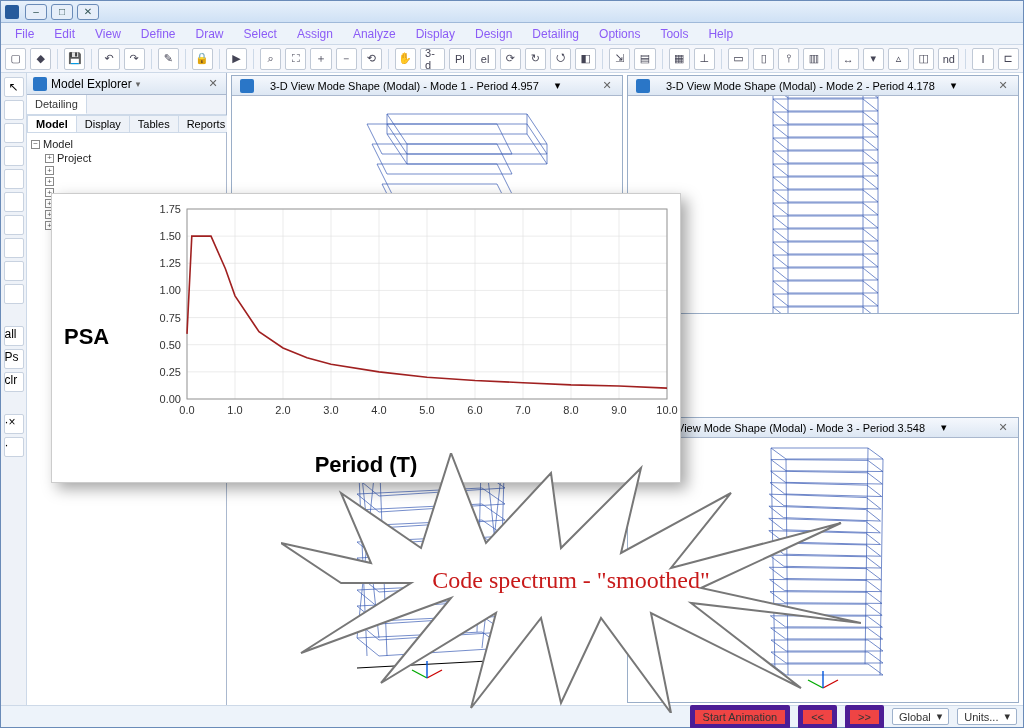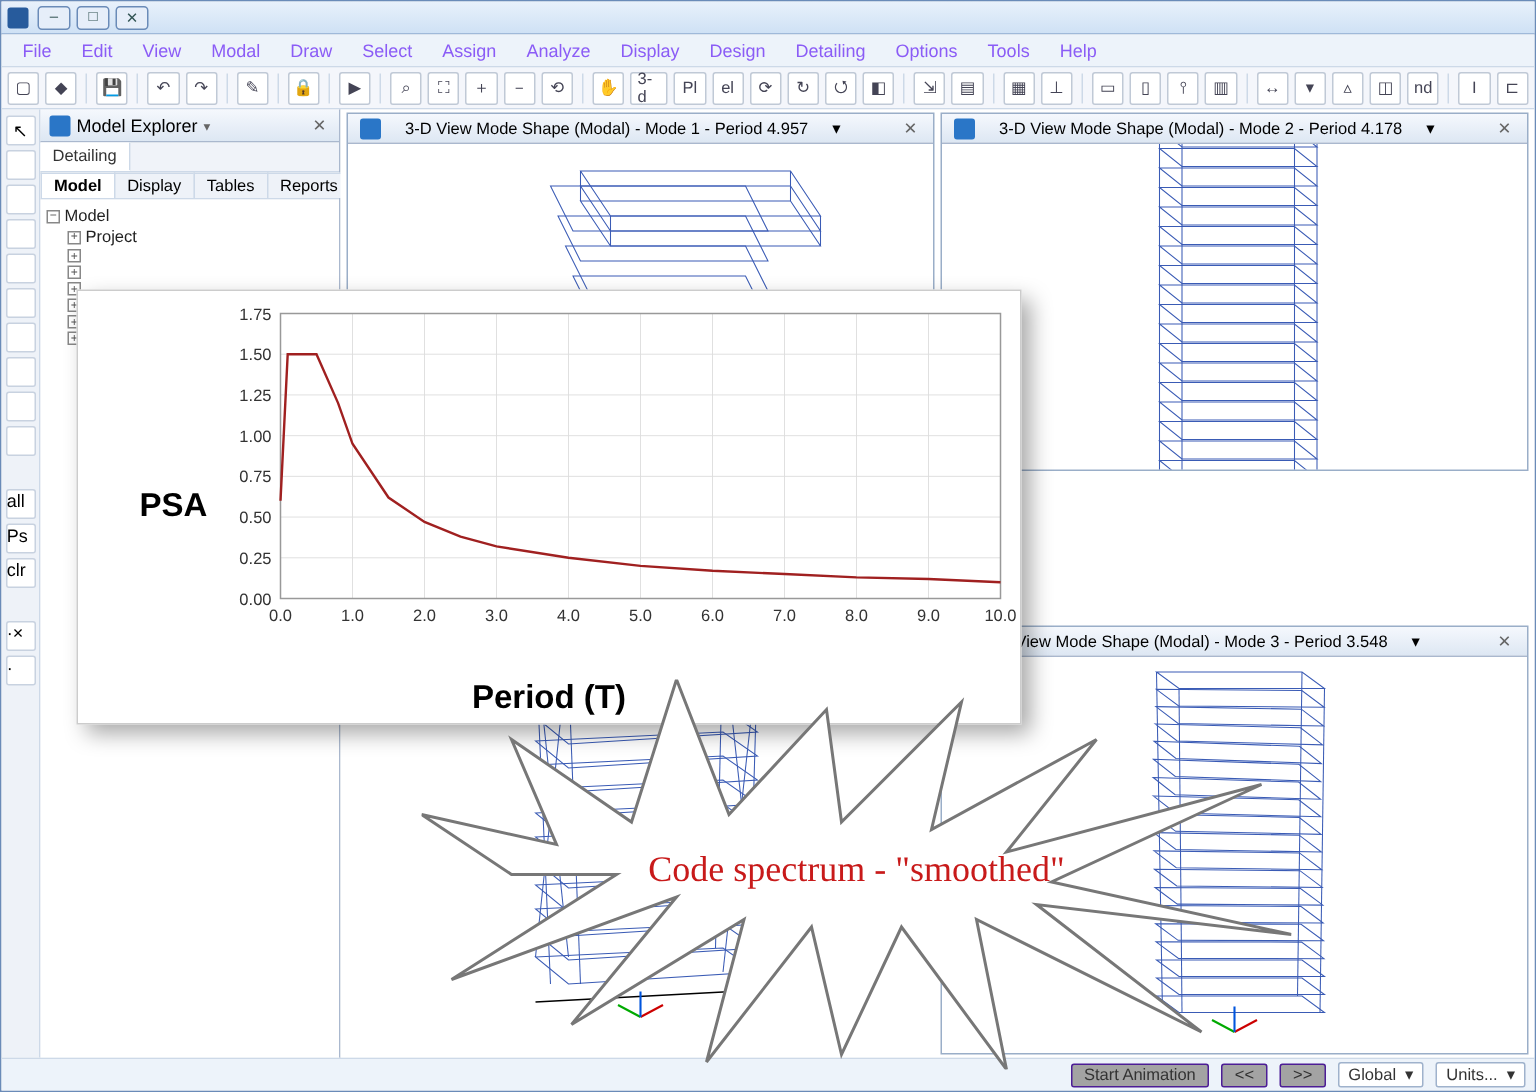--- a/index.html
+++ b/index.html
@@ -31,28 +31,28 @@
 .mini-tabs .mt-active { background:#fff; font-weight:bold;}
 .tree { flex:1; background:#fff; padding:4px 4px; font-size:11px; color:#222; overflow:hidden;}
 .tree-row { display:flex; align-items:center; gap:3px; padding:1px 0;}
 .exp-sq { width:9px;height:9px;border:1px solid #888; display:flex;align-items:center;justify-content:center;font-size:8px;line-height:1;color:#555;}
 .views { flex:1; position:relative; background:#fff; }
 .view-pane { position:absolute; border:1px solid #9aaec8; background:#fff; }
 .view-pane .vp-tab { height:20px; background:linear-gradient(#f5f8fd,#dde7f3); border-bottom:1px solid #aab8ce; display:flex; align-items:center; padding:0 8px; font-size:11px; gap:16px;justify-content:center; }
 .view-pane .vp-tab .x { margin-left:auto; width:14px;height:14px; font-size:11px; color:#666; display:flex;align-items:center;justify-content:center;}
 .vp-body { position:absolute; top:20px; left:0; right:0; bottom:0; overflow:hidden; display:flex; align-items:center; justify-content:center; }
 .chart-overlay { position:absolute; left:50px; top:120px; width:630px; height:290px; background:#fff; border:1px solid #ccc; z-index:30; box-shadow:6px 6px 14px rgba(0,0,0,.35);}
-.axis-label-y { position:absolute; left:12px; top:130px; font-size:22px; font-weight:bold; font-family:Arial;margin-left:29px; }
+.axis-label-y { position:absolute; left:12px; top:130px; font-size:22px; font-weight:bold; font-family:Arial; }
 .axis-label-x { position:absolute; bottom:4px; left:0; right:0; text-align:center; font-size:22px; font-weight:bold; font-family:Arial;}
 .burst { position:absolute; z-index:40; left:280px; top:380px; width:580px; height:260px; }
 .burst svg { width:100%; height:100%; }
 .burst-text { position:absolute; left:50%; top:50%; transform:translate(-50%,-58%); font-size:24px; color:#c81a1a; font-family:"Times New Roman",serif; white-space:nowrap;}
 .statusbar { height:22px; background:#edf3fa; border-top:1px solid #cdd9e8; display:flex; align-items:center; padding:0 6px; font-size:11px; color:#333; gap:8px;}
 .statusbar .spacer { flex:1; }
-.sbtn { border:1px solid #4c1d95; background:#a3a3a3; padding:1px 8px; font-size:11px; border-radius:2px;}
+.sbtn { border:5px solid #4c1d95; background:#ef4444; padding:1px 8px; font-size:11px; border-radius:2px;}
 .sdrop { border:1px solid #9fb2cc; background:#fff; padding:1px 6px; font-size:11px; border-radius:2px; display:flex; gap:6px; align-items:center;}
 .structure-svg { display:block; }
 .annotation-text { font-family:"Times New Roman",serif; }
 </style>
 </head>
 <body>
 
 <div class="window">
 
   <div class="titlebar">
@@ -61,21 +61,21 @@
       <div class="winbtn">–</div>
       <div class="winbtn">□</div>
       <div class="winbtn">✕</div>
     </div>
   </div>
 
   <div class="menubar">
     <div class="mi">File</div>
     <div class="mi">Edit</div>
     <div class="mi">View</div>
-    <div class="mi">Modal</div>
+    <div class="mi">Define</div>
     <div class="mi">Draw</div>
     <div class="mi">Select</div>
     <div class="mi">Assign</div>
     <div class="mi">Analyze</div>
     <div class="mi">Display</div>
     <div class="mi">Design</div>
     <div class="mi">Detailing</div>
     <div class="mi">Options</div>
     <div class="mi">Tools</div>
     <div class="mi">Help</div>

